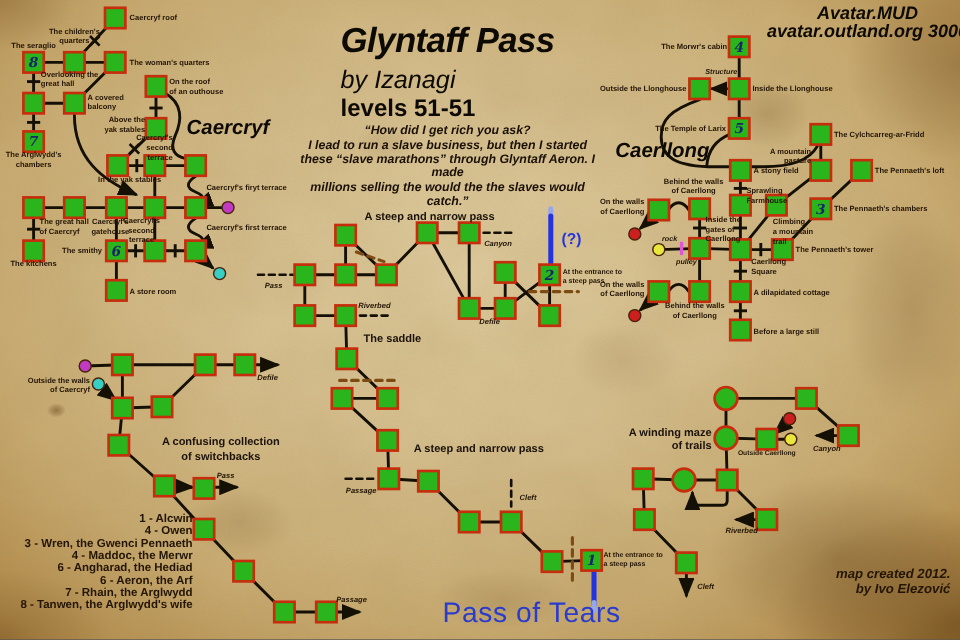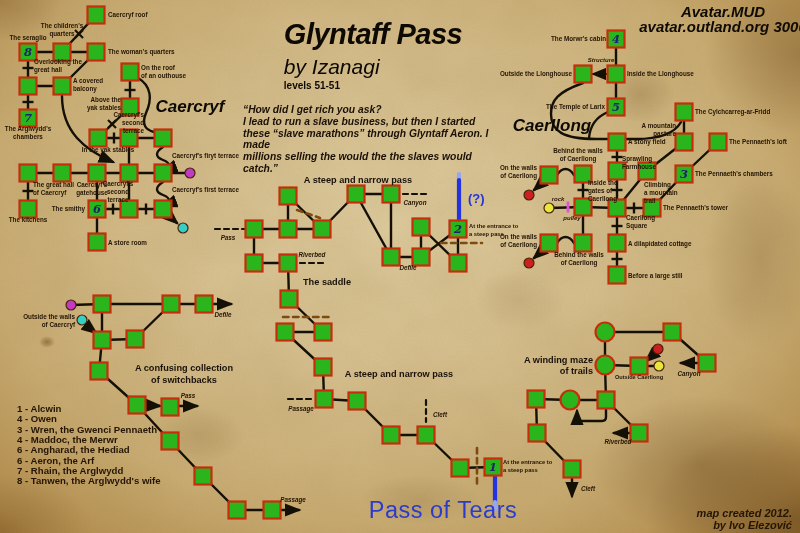--- a/index.html
+++ b/index.html
@@ -7,27 +7,27 @@
     position:relative;width:800px;height:533px;overflow:hidden;
     font-family:"Liberation Sans",sans-serif;
     background:
       radial-gradient(ellipse at 48% 42%, #e3d1a5 0%, #d8c190 38%, #cbae74 68%, #b38a49 92%, #9a702f 100%);
   }
   .stage svg{position:absolute;left:0;top:0;}
   .ov{position:absolute;color:#1d1206;}
   #title-block{left:373px;top:18px;transform:translateX(-50%);text-align:left;white-space:nowrap;}
   #title-block .t1{font-size:29px;font-weight:bold;font-style:italic;letter-spacing:-0.5px;color:#0d0903;}
   #title-block .t2{font-size:21px;font-weight:normal;font-style:italic;margin-top:4px;color:#0d0903;}
-  #title-block .t3{font-size:10px;font-weight:bold;margin-top:1px;color:#0d0903;}
-  #quote-block{left:373px;top:104px;transform:translateX(-50%);width:260px;
+  #title-block .t3{font-size:20px;font-weight:bold;margin-top:1px;color:#0d0903;}
+  #quote-block{left:373px;top:104px;transform:translateX(-50%);width:260px;text-align:center;
     font-size:10.3px;font-weight:bold;font-style:italic;line-height:11.8px;color:#1a1006;}
   #avatar-block{left:723px;top:5px;transform:translateX(-50%);text-align:center;white-space:nowrap;
     font-size:15px;font-weight:bold;font-style:italic;line-height:14.5px;color:#0e0a04;}
-  #legend-block{left:17px;top:404px;font-size:9.6px;font-weight:bold;line-height:10.35px;color:#241505;white-space:nowrap;}
-  #credit-block{right:8px;top:508px;text-align:right;font-size:11px;font-weight:bold;font-style:italic;line-height:11.6px;color:#241505;white-space:nowrap;}
+  #legend-block{left:17px;top:428px;font-size:9.6px;font-weight:bold;line-height:10.35px;color:#241505;white-space:nowrap;text-align:right;}
+  #credit-block{right:8px;top:474px;text-align:right;font-size:11px;font-weight:bold;font-style:italic;line-height:11.6px;color:#241505;white-space:nowrap;}
   #lake-label{left:443px;top:497px;transform:translateX(-50%);font-size:23.5px;color:#2b3ccc;white-space:nowrap;letter-spacing:0.5px;}
 </style>
 </head>
 <body>
 
 <div class="stage">
   <svg id="map-svg" width="800" height="533" viewBox="0 0 800 533">
     <defs>
       <radialGradient id="stain" cx="50%" cy="50%" r="50%">
         <stop offset="0%" stop-color="#5e3d14" stop-opacity="0.55"></stop>

